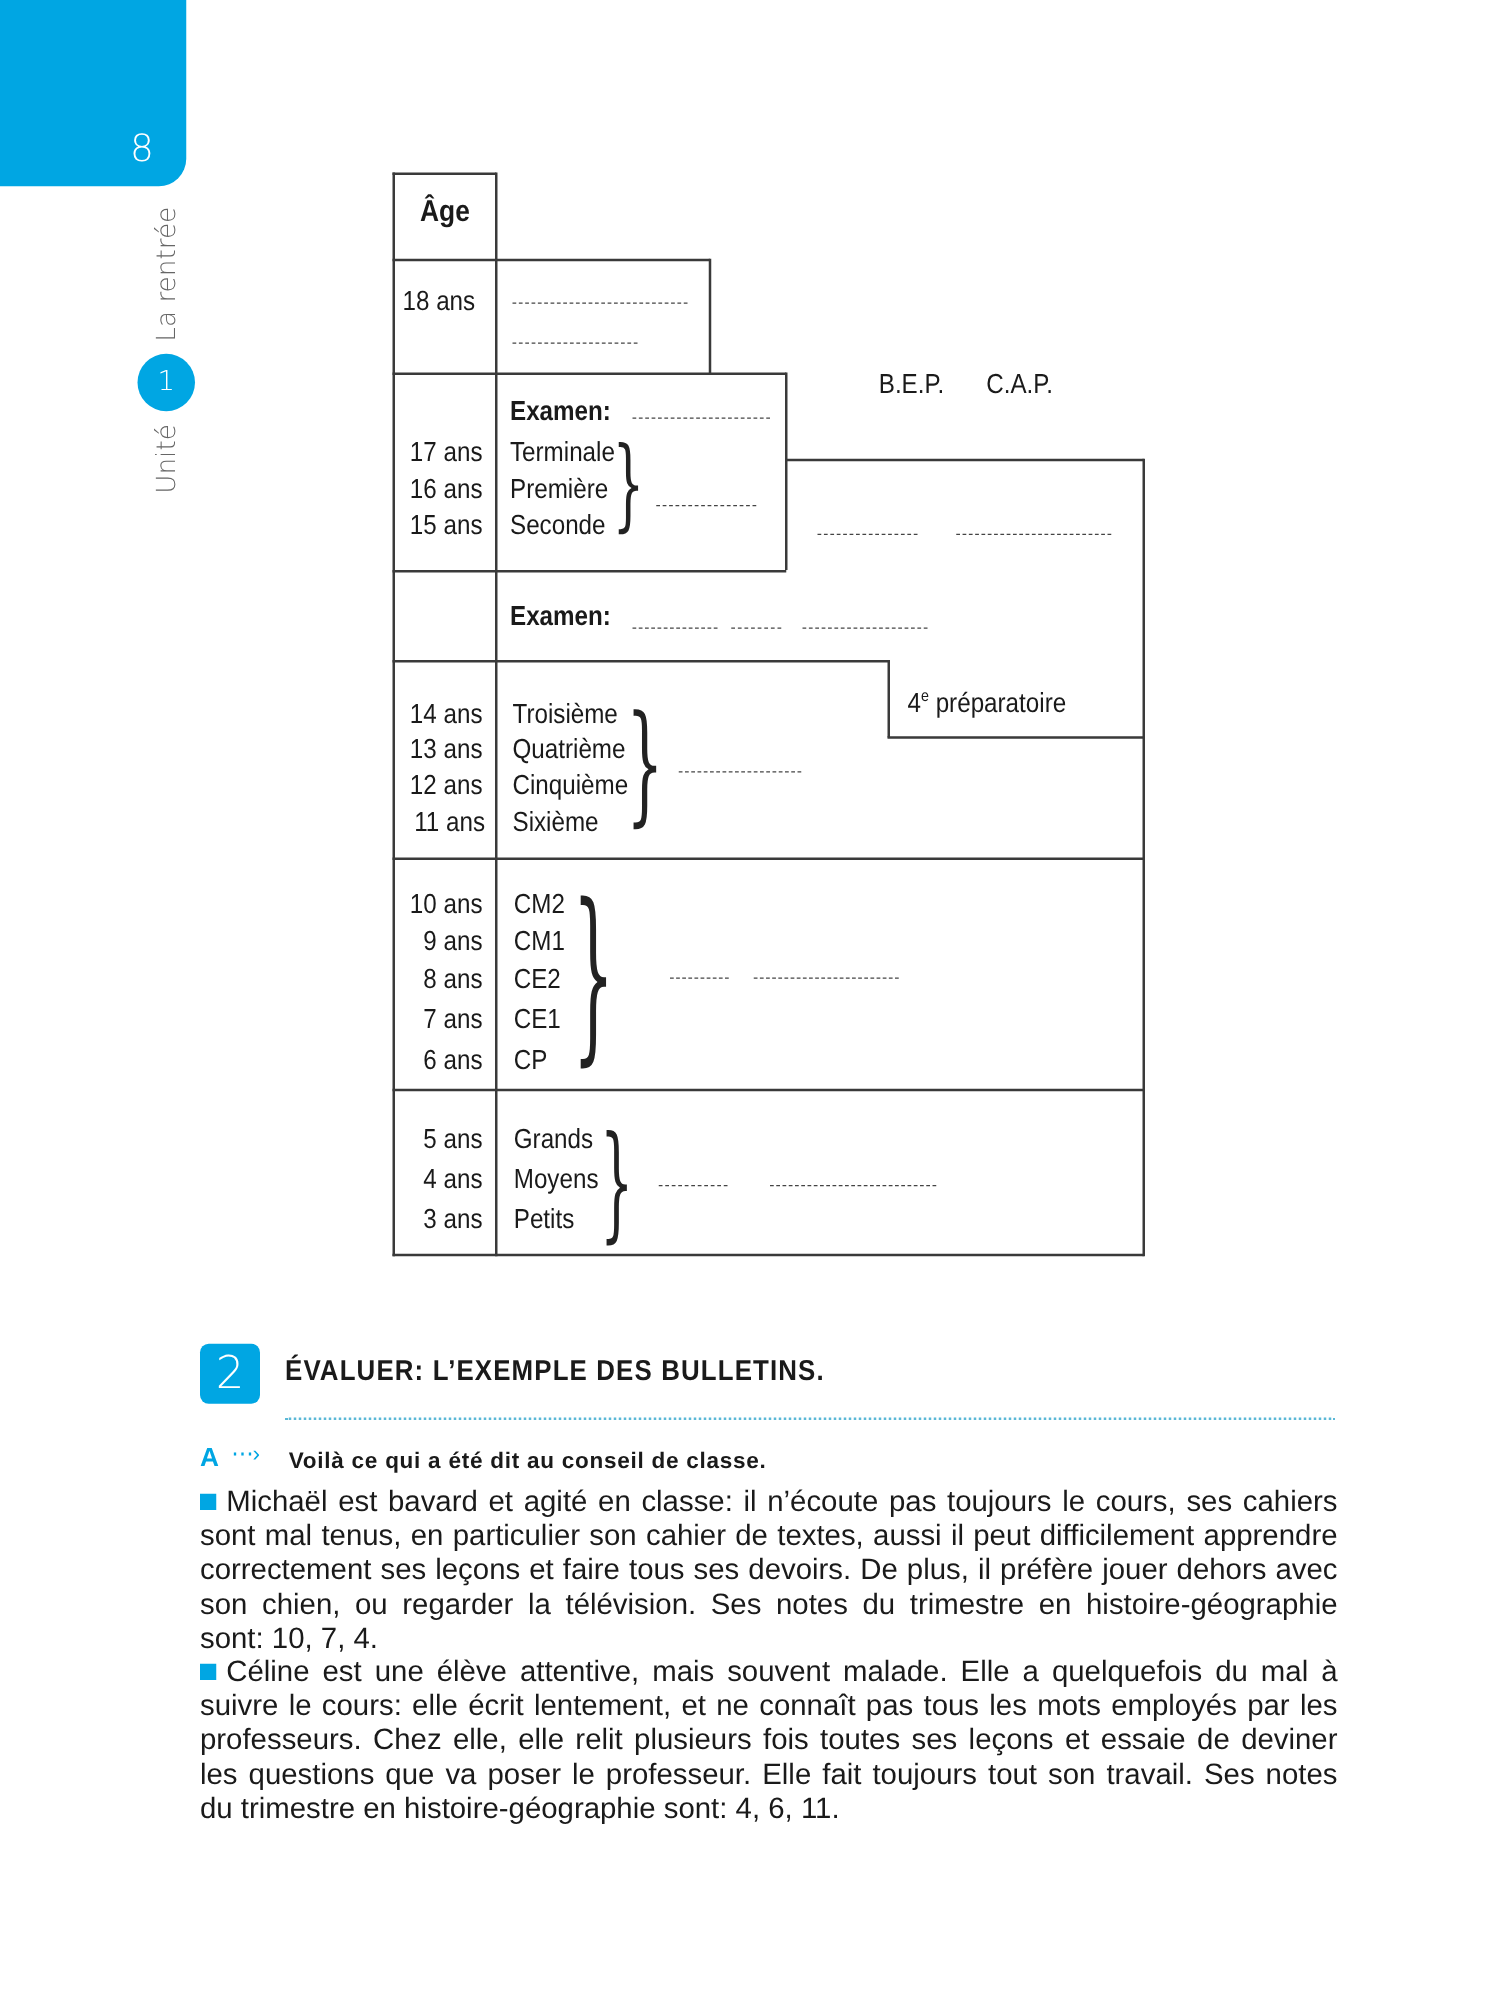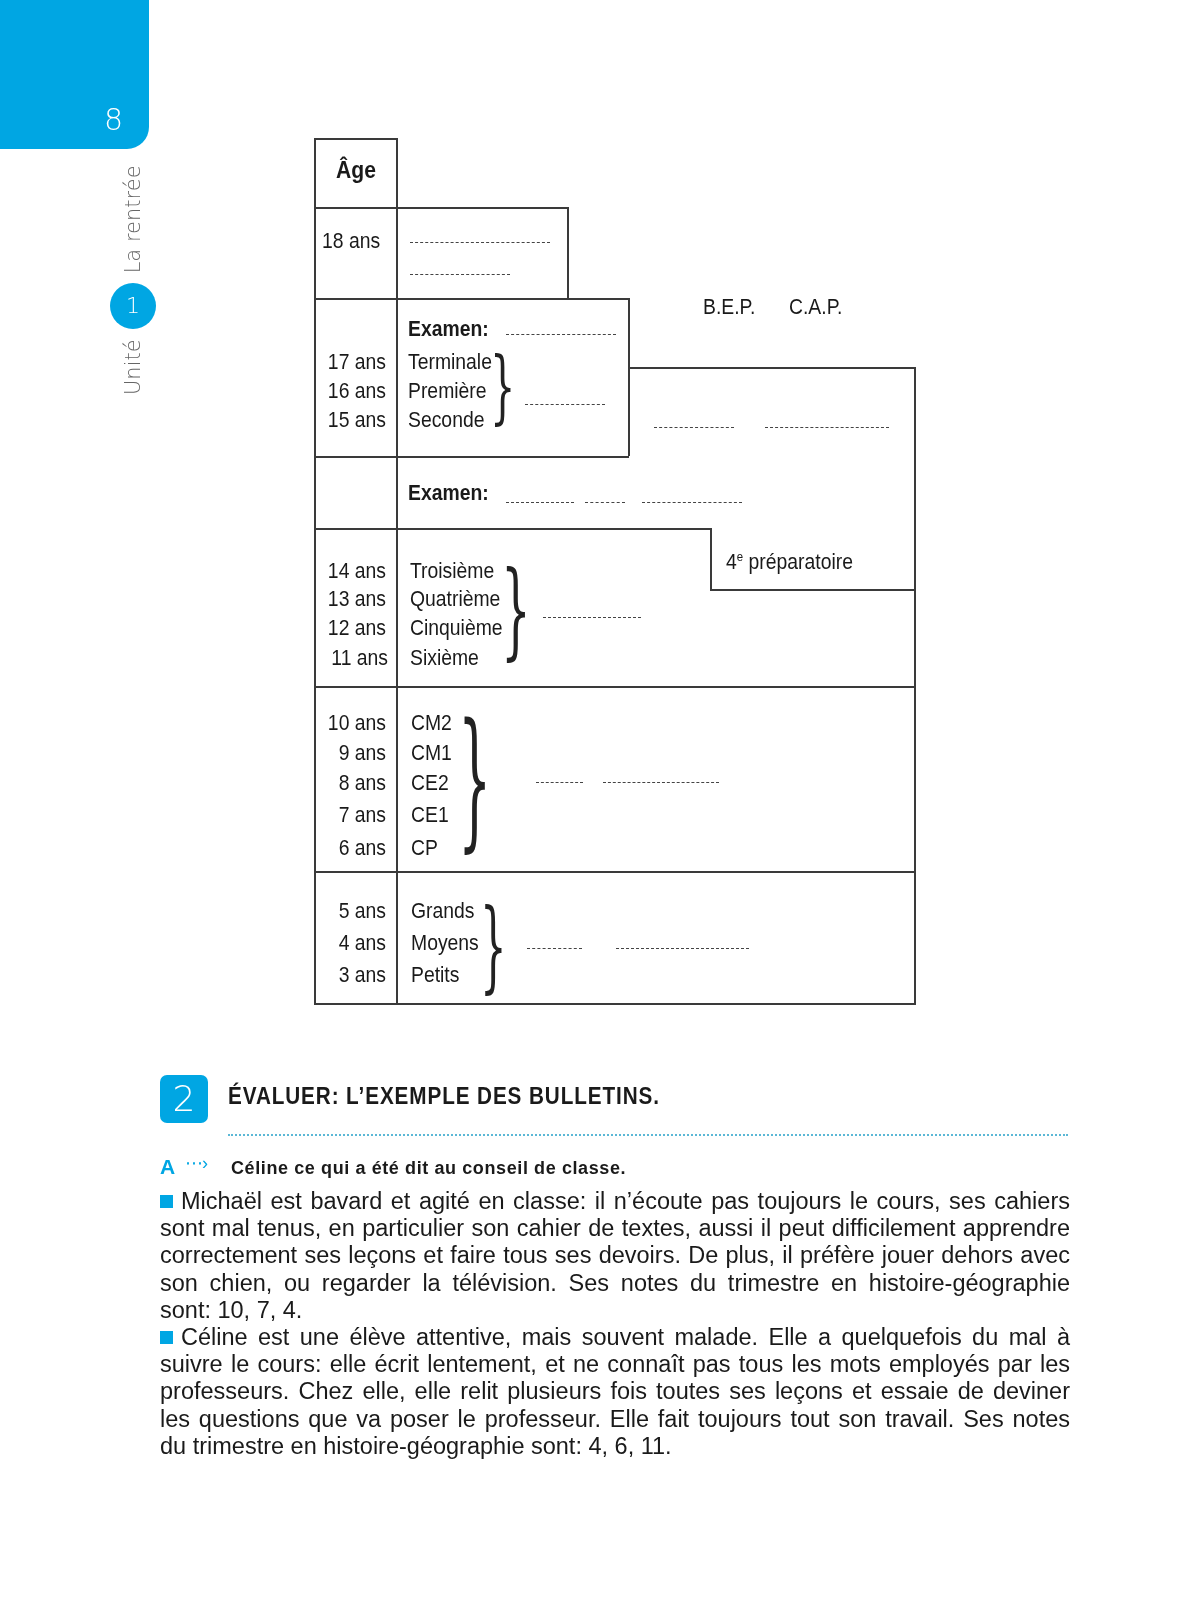--- a/index.html
+++ b/index.html
@@ -160,20 +160,20 @@
   <div class="dash" style="left:527px; top:948px; width:55px;"></div>
   <div class="dash" style="left:616px; top:948px; width:133px;"></div>
 </div>
 
 <div class="section-badge">2</div>
 <div class="section-title">ÉVALUER: L’EXEMPLE DES BULLETINS.</div>
 <div class="section-rule"></div>
 
 <span class="sub-label">A</span>
 <span class="sub-arrow">⋯›</span>
-<span class="sub-text">Céline ce qui a été dit au conseil de classe.</span>
+<span class="sub-text">Voilà ce qui a été dit au conseil de classe.</span>
 
 <p class="paragraph" style="top:1188px; margin:0;">
   <span class="bullet"></span><span>Michaël est bavard et agité en classe: il n’écoute pas toujours le cours, ses cahiers sont mal tenus, en particulier son cahier de textes, aussi il peut difficilement apprendre correctement ses leçons et faire tous ses devoirs. De plus, il préfère jouer dehors avec son chien, ou regarder la télévision. Ses notes du trimestre en histoire-géographie sont: 10, 7, 4.</span>
 </p>
 <p class="paragraph" style="top:1324px; margin:0;">
   <span class="bullet"></span><span>Céline est une élève attentive, mais souvent malade. Elle a quelquefois du mal à suivre le cours: elle écrit lentement, et ne connaît pas tous les mots employés par les professeurs. Chez elle, elle relit plusieurs fois toutes ses leçons et essaie de deviner les questions que va poser le professeur. Elle fait toujours tout son travail. Ses notes du trimestre en histoire-géographie sont: 4, 6, 11.</span>
 </p>
 
 </body></html>

